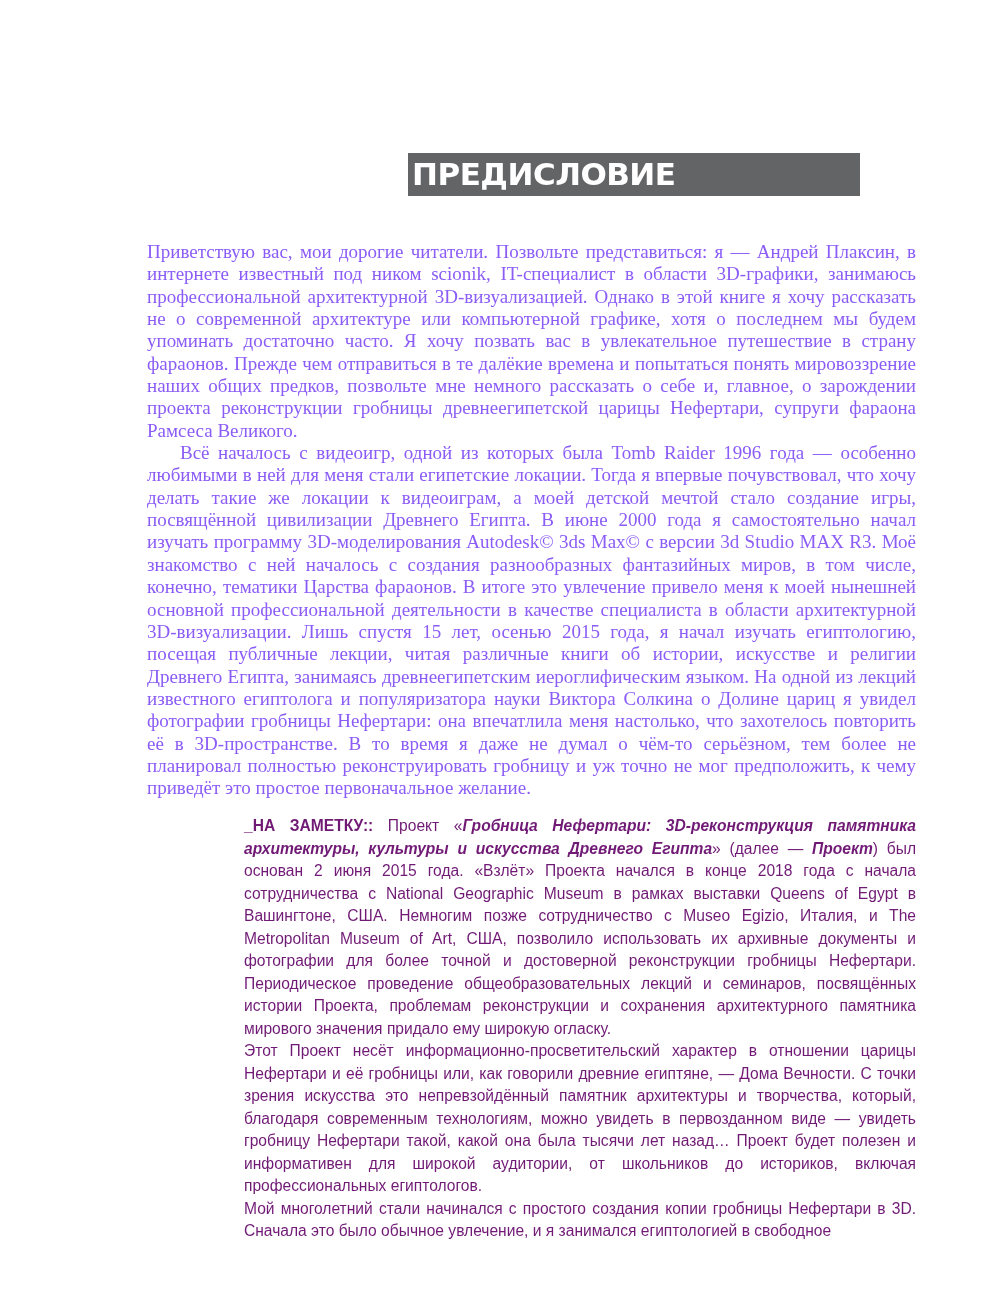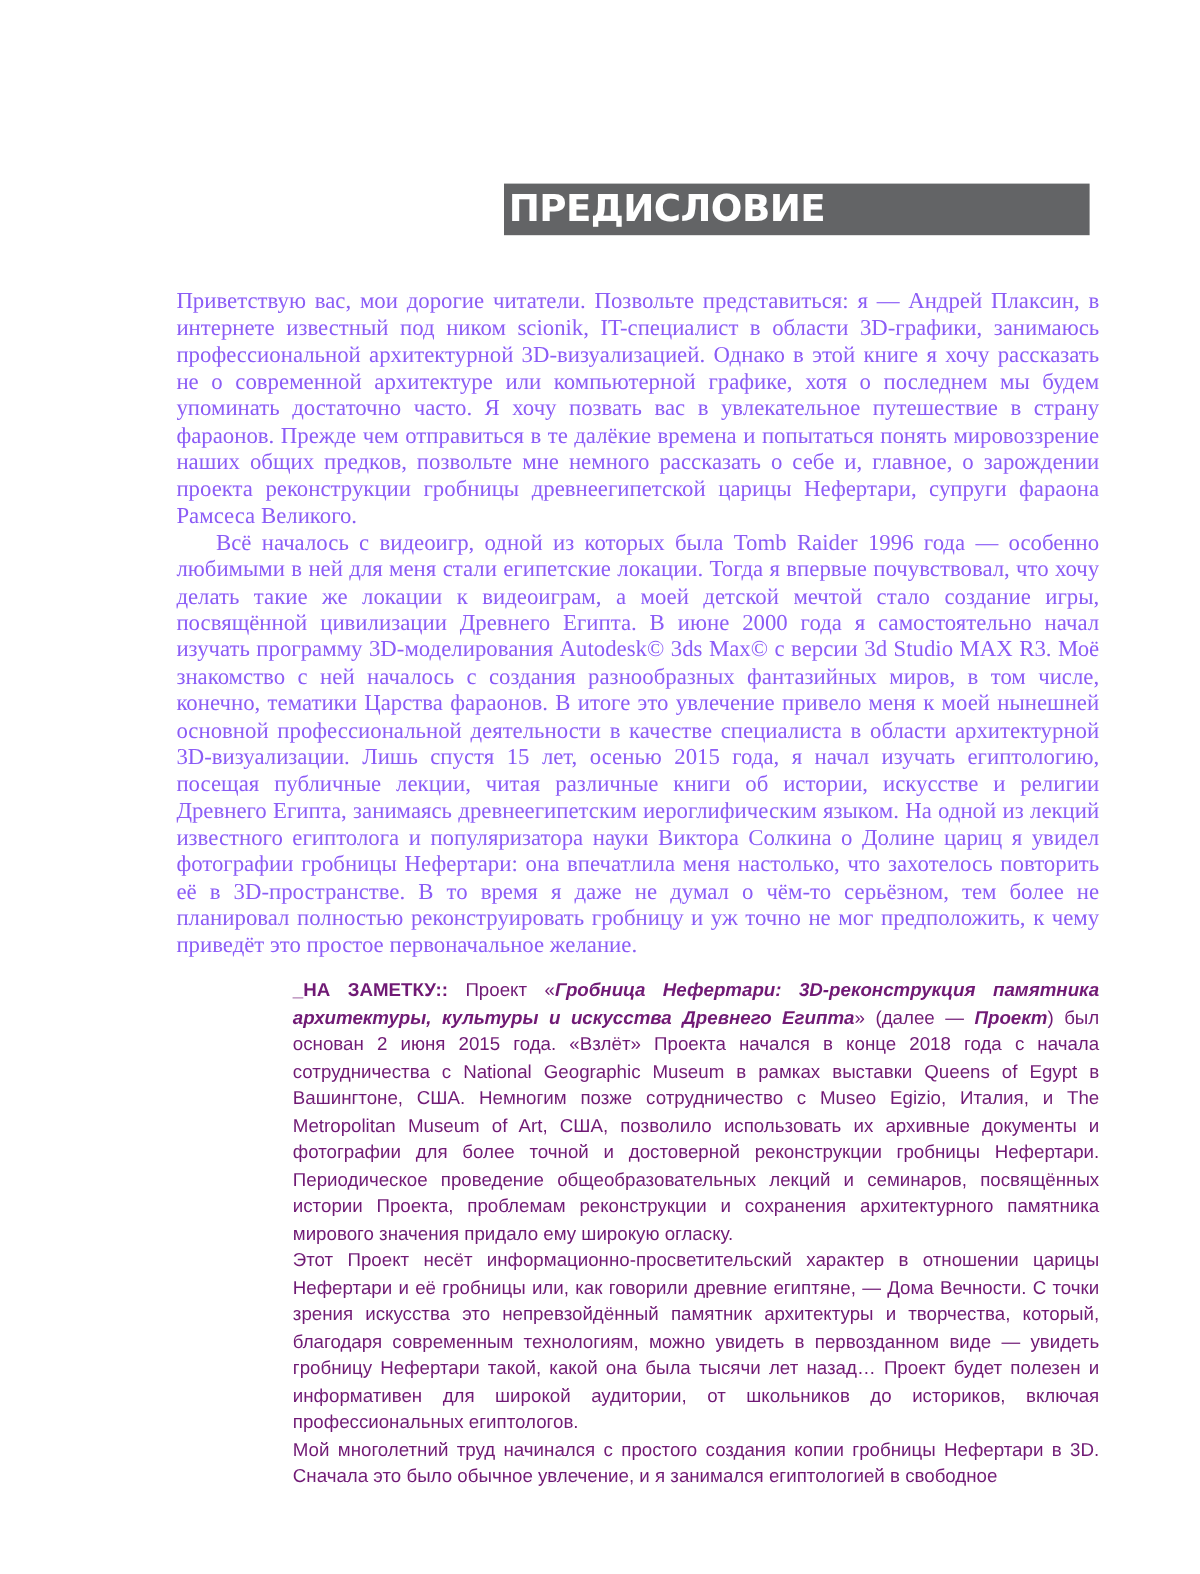--- a/index.html
+++ b/index.html
@@ -9,23 +9,23 @@
     }
     body {
       width: 1000px;
       height: 1312px;
       position: relative;
       overflow: hidden;
       color: #231f20;
     }
     .chapter-bar {
       position: absolute;
-      left: 420px;
+      left: 408px;
       top: 153px;
-      width: 488px;
+      width: 452px;
       height: 43px;
       background: #636466;
       box-sizing: border-box;
       padding-left: 4px;
     }
     .chapter-title {
       font-family: "DejaVu Sans", sans-serif;
       font-weight: bold;
       font-size: 31px;
       line-height: 43px;
@@ -81,14 +81,14 @@
 </div>
 
 <div class="main-text" lang="ru">
   <p>Приветствую вас, мои дорогие читатели. Позвольте представиться: я — Андрей Плаксин, в интернете известный под ником scionik, IT-специалист в области 3D-графики, занимаюсь профессиональной архитектурной 3D-визуализацией. Однако в этой книге я хочу рассказать не о современной архитектуре или компьютерной графике, хотя о последнем мы будем упоминать достаточно часто. Я хочу позвать вас в увлекательное путешествие в страну фараонов. Прежде чем отправиться в те далёкие времена и попытаться понять мировоззрение наших общих предков, позвольте мне немного рассказать о себе и, главное, о зарождении проекта реконструкции гробницы древнеегипетской царицы Нефертари, супруги фараона Рамсеса Великого.</p>
   <p class="indent">Всё началось с видеоигр, одной из которых была Tomb Raider 1996 года — особенно любимыми в ней для меня стали египетские локации. Тогда я впервые почувствовал, что хочу делать такие же локации к видеоиграм, а моей детской мечтой стало создание игры, посвящённой цивилизации Древнего Египта. В июне 2000 года я самостоятельно начал изучать программу 3D-моделирования Autodesk© 3ds Max© с версии 3d Studio MAX R3. Моё знакомство с ней началось с создания разнообразных фантазийных миров, в том числе, конечно, тематики Царства фараонов. В итоге это увлечение привело меня к моей нынешней основной профессиональной деятельности в качестве специалиста в области архитектурной 3D-визуализации. Лишь спустя 15 лет, осенью 2015 года, я начал изучать египтологию, посещая публичные лекции, читая различные книги об истории, искусстве и религии Древнего Египта, занимаясь древнеегипетским иероглифическим языком. На одной из лекций известного египтолога и популяризатора науки Виктора Солкина о Долине цариц я увидел фотографии гробницы Нефертари: она впечатлила меня настолько, что захотелось повторить её в 3D-пространстве. В то время я даже не думал о чём-то серьёзном, тем более не планировал полностью реконструировать гробницу и уж точно не мог предположить, к чему приведёт это простое первоначальное желание.</p>
 </div>
 
 <div class="note" lang="ru">
   <p><span class="label">_НА ЗАМЕТКУ::</span><span> Проект «</span><span class="bi">Гробница Нефертари: 3D-реконструкция памятника архитектуры, культуры и искусства Древнего Египта</span><span>» (далее — </span><span class="bi">Проект</span><span>) был основан 2 июня 2015 года. «Взлёт» Проекта начался в конце 2018 года с начала сотрудничества с National Geographic Museum в рамках выставки Queens of Egypt в Вашингтоне, США. Немногим позже сотрудничество с Museo Egizio, Италия, и The Metropolitan Museum of Art, США, позволило использовать их архивные документы и фотографии для более точной и достоверной реконструкции гробницы Нефертари. Периодическое проведение общеобразовательных лекций и семинаров, посвящённых истории Проекта, проблемам реконструкции и сохранения архитектурного памятника мирового значения придало ему широкую огласку.</span></p>
   <p>Этот Проект несёт информационно-просветительский характер в отношении царицы Нефертари и её гробницы или, как говорили древние египтяне, — Дома Вечности. С точки зрения искусства это непревзойдённый памятник архитектуры и творчества, который, благодаря современным технологиям, можно увидеть в первозданном виде — увидеть гробницу Нефертари такой, какой она была тысячи лет назад… Проект будет полезен и информативен для широкой аудитории, от школьников до историков, включая профессиональных египтологов.</p>
-  <p>Мой многолетний труд начинался с простого создания копии гробницы Нефертари в 3D. Сначала это было обычное увлечение, и я занимался египтологией в свободное</p>
+  <p>Мой многолетний стали начинался с простого создания копии гробницы Нефертари в 3D. Сначала это было обычное увлечение, и я занимался египтологией в свободное</p>
 </div>
 
 </body></html>

